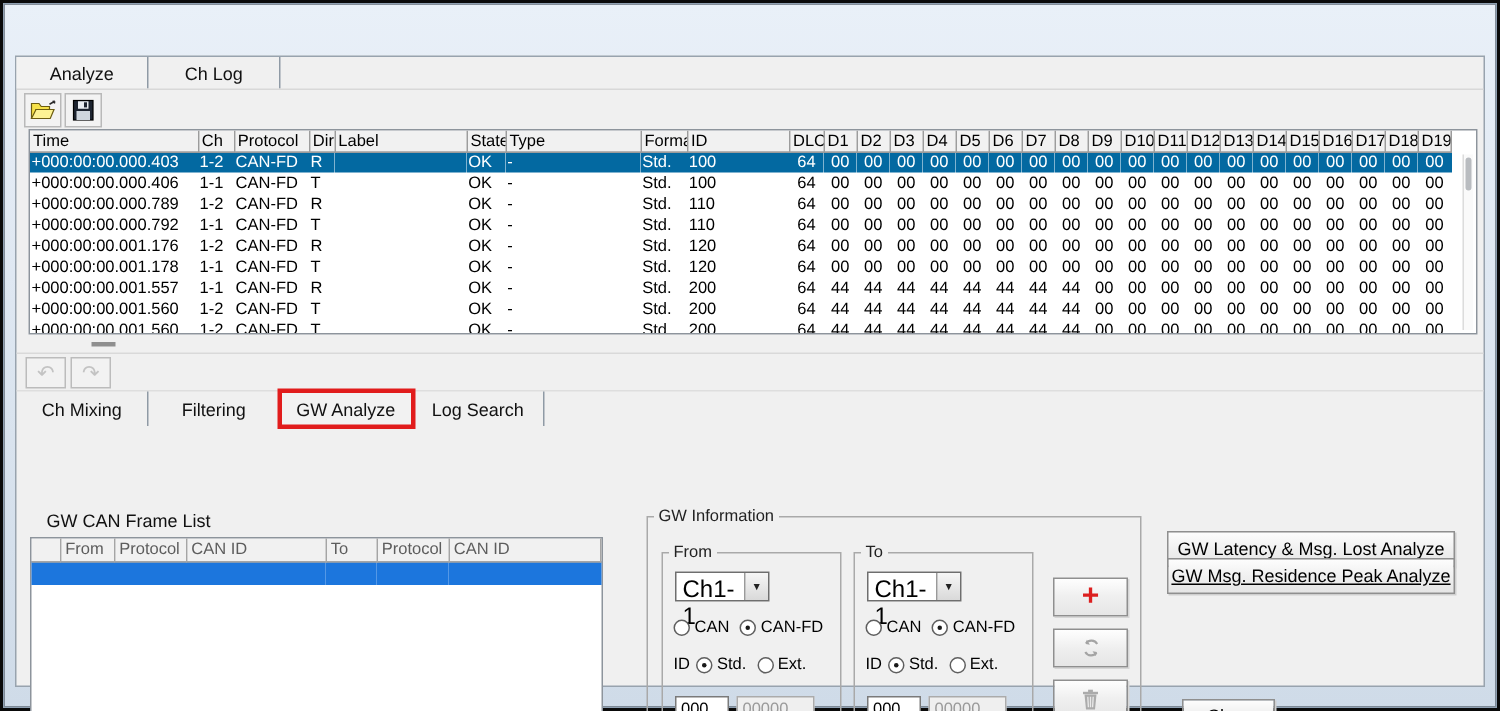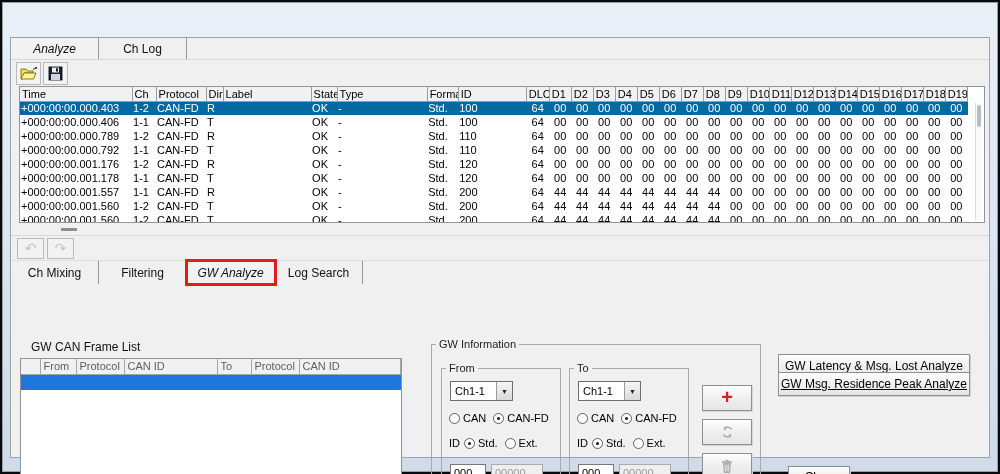--- a/index.html
+++ b/index.html
@@ -17,21 +17,21 @@
   .glyph-max{width:10px;height:9px;border:1px solid #76808c;background:#e8edf3;}
   .glyph-max::before{content:"";display:block;height:3px;background:#8a94a0;}
   .glyph-close::after{content:"✕";font-size:11px;font-weight:bold;color:#76808c;}
   
   .client{position:absolute;left:7px;top:34px;right:7px;bottom:13px;background:#f0f0f0;border:1px solid #98a3ae;}
   
   .tabstrip{position:absolute;left:0;right:0;display:flex;align-items:stretch;}
   .tabstrip.top{top:0;height:21px;}
   .tab{display:flex;align-items:center;justify-content:center;font-size:12px;color:#111;
        border-right:1px solid #8f9aa5;padding:0 10px;min-width:88px;background:transparent;position:relative;}
-  .tab.active{background:#f2f2f2;font-style:italic;}
+  .tab.active{background:#f2f2f2;}
   .tab.highlighted{outline:3px solid #e11c1c;outline-offset:-1px;z-index:5;}
   
   .toolbar{position:absolute;left:0;top:21px;height:27px;right:0;border-top:1px solid #d8d8d8;display:flex;align-items:center;padding-left:5px;}
   .tool-btn{width:25px;height:23px;border:1px solid #b9b9b9;background:#f3f3f3;display:flex;align-items:center;justify-content:center;margin-right:2px;}
   
   .log-viewport{position:absolute;left:8px;top:48px;width:966px;height:137px;border:1px solid #8d949c;background:#fff;overflow:hidden;}
   table.log{border-collapse:collapse;table-layout:fixed;width:948px;}
   table.log th{background:#f1f1f1;border-right:1px solid #9c9c9c;border-bottom:1px solid #9c9c9c;
       font-weight:normal;font-size:11px;text-align:left;height:14px;padding:0 1px 0 2px;overflow:hidden;white-space:nowrap;}
   table.log td{font-size:11px;height:14px;padding:0 1px;overflow:hidden;white-space:nowrap;color:#000;}
@@ -54,21 +54,21 @@
   table.fl th{background:#f1f1f1;border-right:1px solid #a5a5a5;border-bottom:1px solid #a5a5a5;font-weight:normal;font-size:11px;color:#5d5d5d;text-align:left;height:15px;padding:0 3px;overflow:hidden;}
   table.fl td{height:16px;}
   tr.fl-selected td{background:#1c76dd;}
   fieldset{border:1px solid #a9a9a9;margin:0;padding:0;}
   legend{font-size:11px;color:#222;padding:0 3px;margin-left:4px;}
   .gw-info{position:absolute;left:420px;top:6px;width:330px;height:153px;}
   .sub-group{position:absolute;top:12px;width:120px;height:125px;}
   .sub-from{left:9px;}
   .sub-to{left:137px;}
   .combo{position:absolute;left:8px;top:7px;width:63px;height:20px;border:1px solid #6e6e6e;background:#fff;display:flex;}
-  .combo-val{flex:1;font-size:11px;padding:3px 0 0 4px;}
+  .combo-val{flex:1;font-size:16px;padding:3px 0 0 4px;}
   .combo-drop{width:16px;border-left:1px solid #9a9a9a;background:linear-gradient(#f6f6f6,#d9d9d9);display:flex;align-items:center;justify-content:center;}
   .combo-drop::after{content:"▼";font-size:7px;color:#222;}
   .radio-row{position:absolute;left:7px;display:flex;align-items:center;font-size:11px;white-space:nowrap;}
   .proto-row{top:38px;}
   .id-row{top:63px;}
   .id-label{margin-right:4px;}
   .radio-item{display:flex;align-items:flex-end;margin-right:7px;}
   .radio{width:11px;height:11px;border-radius:50%;border:1px solid #5f5f5f;background:#fff;position:relative;margin-right:3px;flex:0 0 auto;}
   .radio.checked::after{content:"";position:absolute;inset:3px;border-radius:50%;background:#1a1a1a;}
   .tbox{position:absolute;top:90px;height:18px;border:1px solid #7a7a7a;font-size:11px;padding:0 3px;background:#fff;color:#000;}

